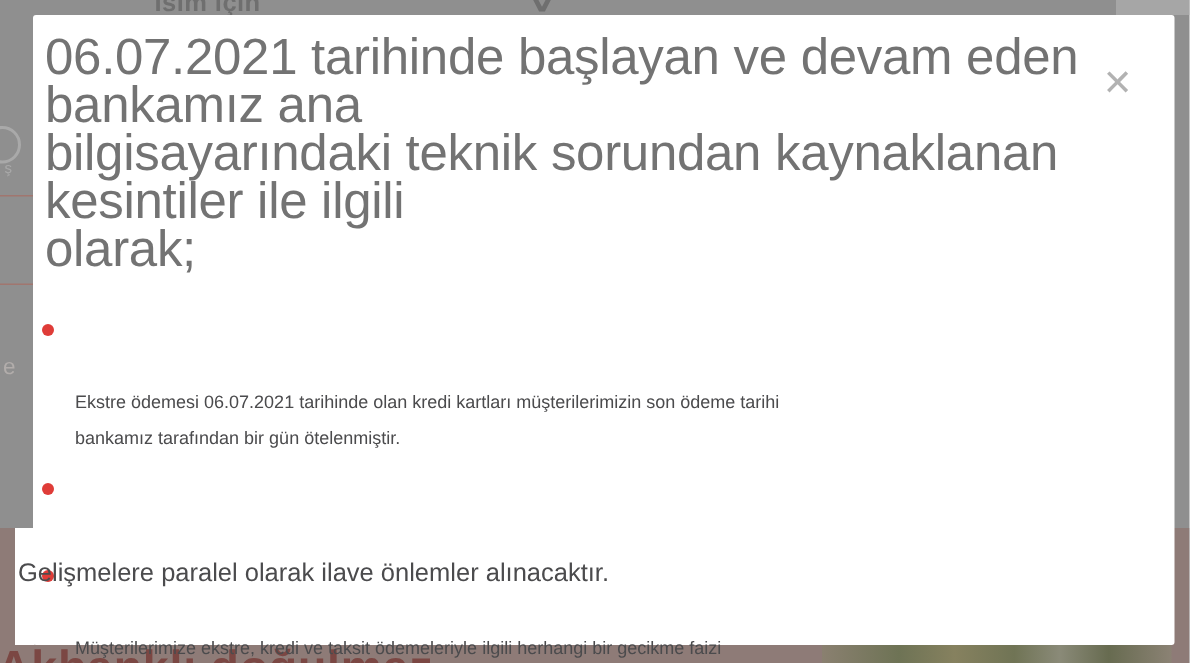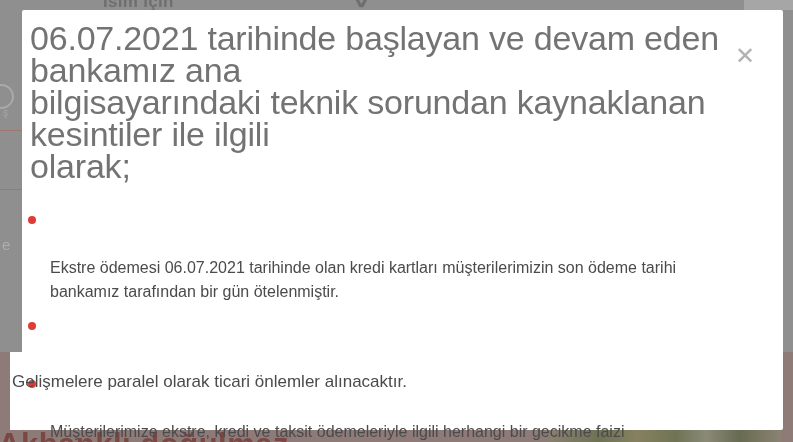--- a/index.html
+++ b/index.html
@@ -79,21 +79,21 @@
   }
   .bullet-list {
     list-style: none;
     margin: 26px 20px 0 6px;
     padding: 0;
   }
   .bullet-item {
     position: relative;
     padding-left: 22px;
     margin-bottom: 10px;
-    font-size: 16px; line-height: 24px; font-weight: 300;
+    font-size: 12px; line-height: 24px; font-weight: 300;
     color: #4b4b4d;
     white-space: pre-line;
   }
   .bullet-dot {
     position: absolute; left: 0; top: 8px;
     width: 8px; height: 8px; border-radius: 50%;
     background: #df3c38;
   }
   .footer-note {
     position: absolute; left: -10px; top: 360px;
@@ -142,16 +142,16 @@
         <span class="bullet-dot"></span>
       </li>
       <li class="bullet-item">
         <span class="bullet-dot"></span>
         <span>Müşterilerimize ekstre, kredi ve taksit ödemeleriyle ilgili herhangi bir gecikme faizi
 yansıtılmayacaktır.</span>
       </li>
 
     </ul>
 
-    <div class="footer-note">Gelişmelere paralel olarak ticari önlemler alınacaktır.</div>
+    <div class="footer-note">Gelişmelere paralel olarak ilave önlemler alınacaktır.</div>
   </div>
 
 </div>
 
 </body></html>

